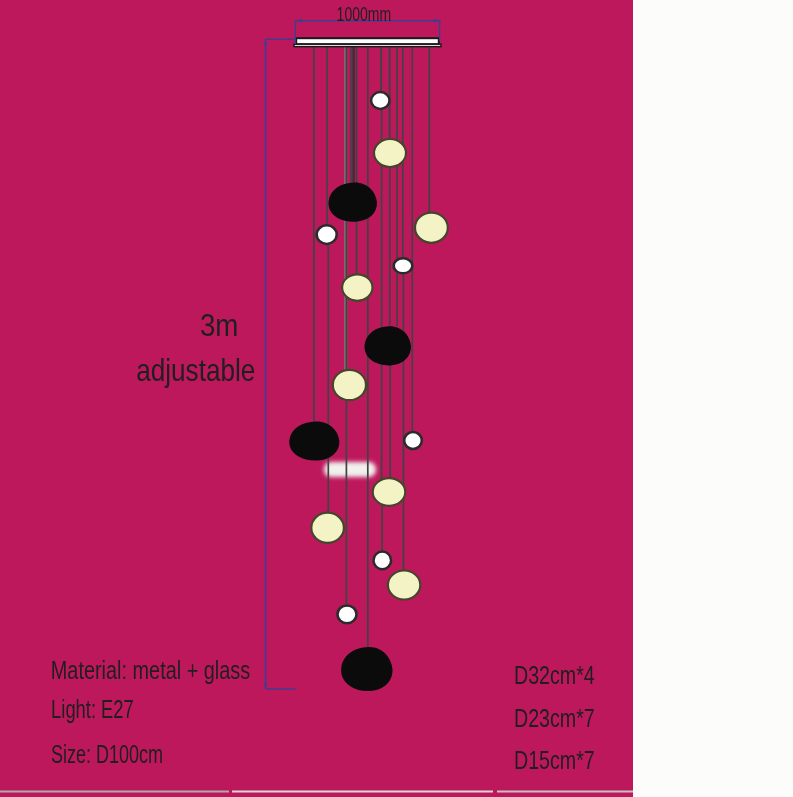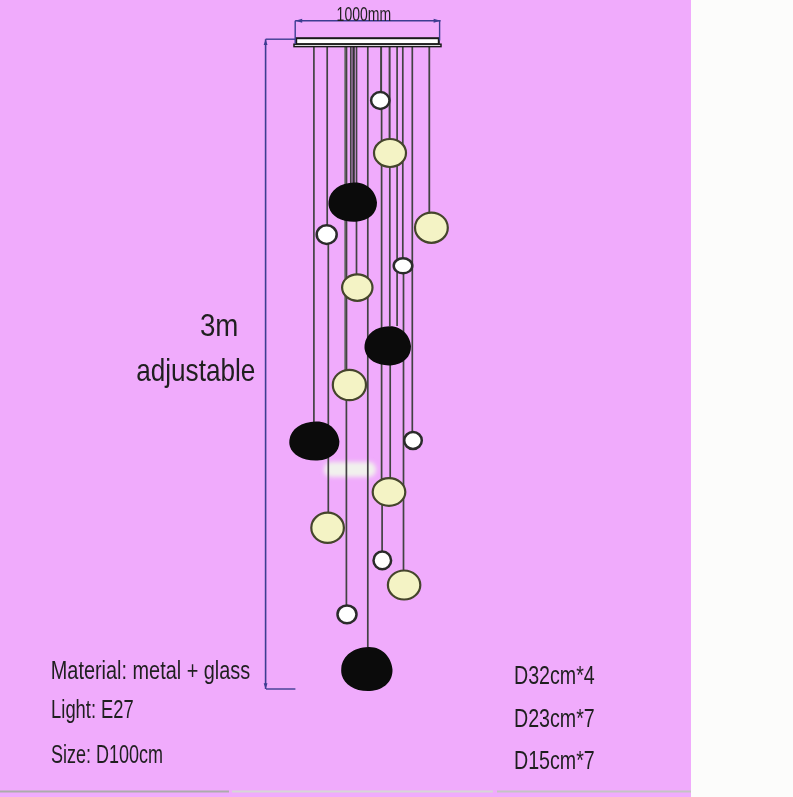--- a/index.html
+++ b/index.html
@@ -1,16 +1,16 @@
 <!DOCTYPE html>
 <html><head>
 <meta charset="utf-8">
 <style>
   html,body{margin:0;padding:0;background:#fcfcfb;}
-  #stage{position:relative;width:691px;height:797px;overflow:hidden;background:#f0abfc;}
+  #stage{position:relative;width:633px;height:797px;overflow:hidden;background:#be185d;}
   svg{position:absolute;left:0;top:0;}
   text{font-family:"Liberation Sans",sans-serif;fill:#1f1f1f;}
 </style>
 </head>
 <body>
 <div id="stage">
 <svg width="793" height="797" viewBox="0 0 793 797">
 
   <g filter="url(#soft)">
         <rect x="324" y="462" width="52" height="15" rx="7" fill="#f1f1ed"></rect>

